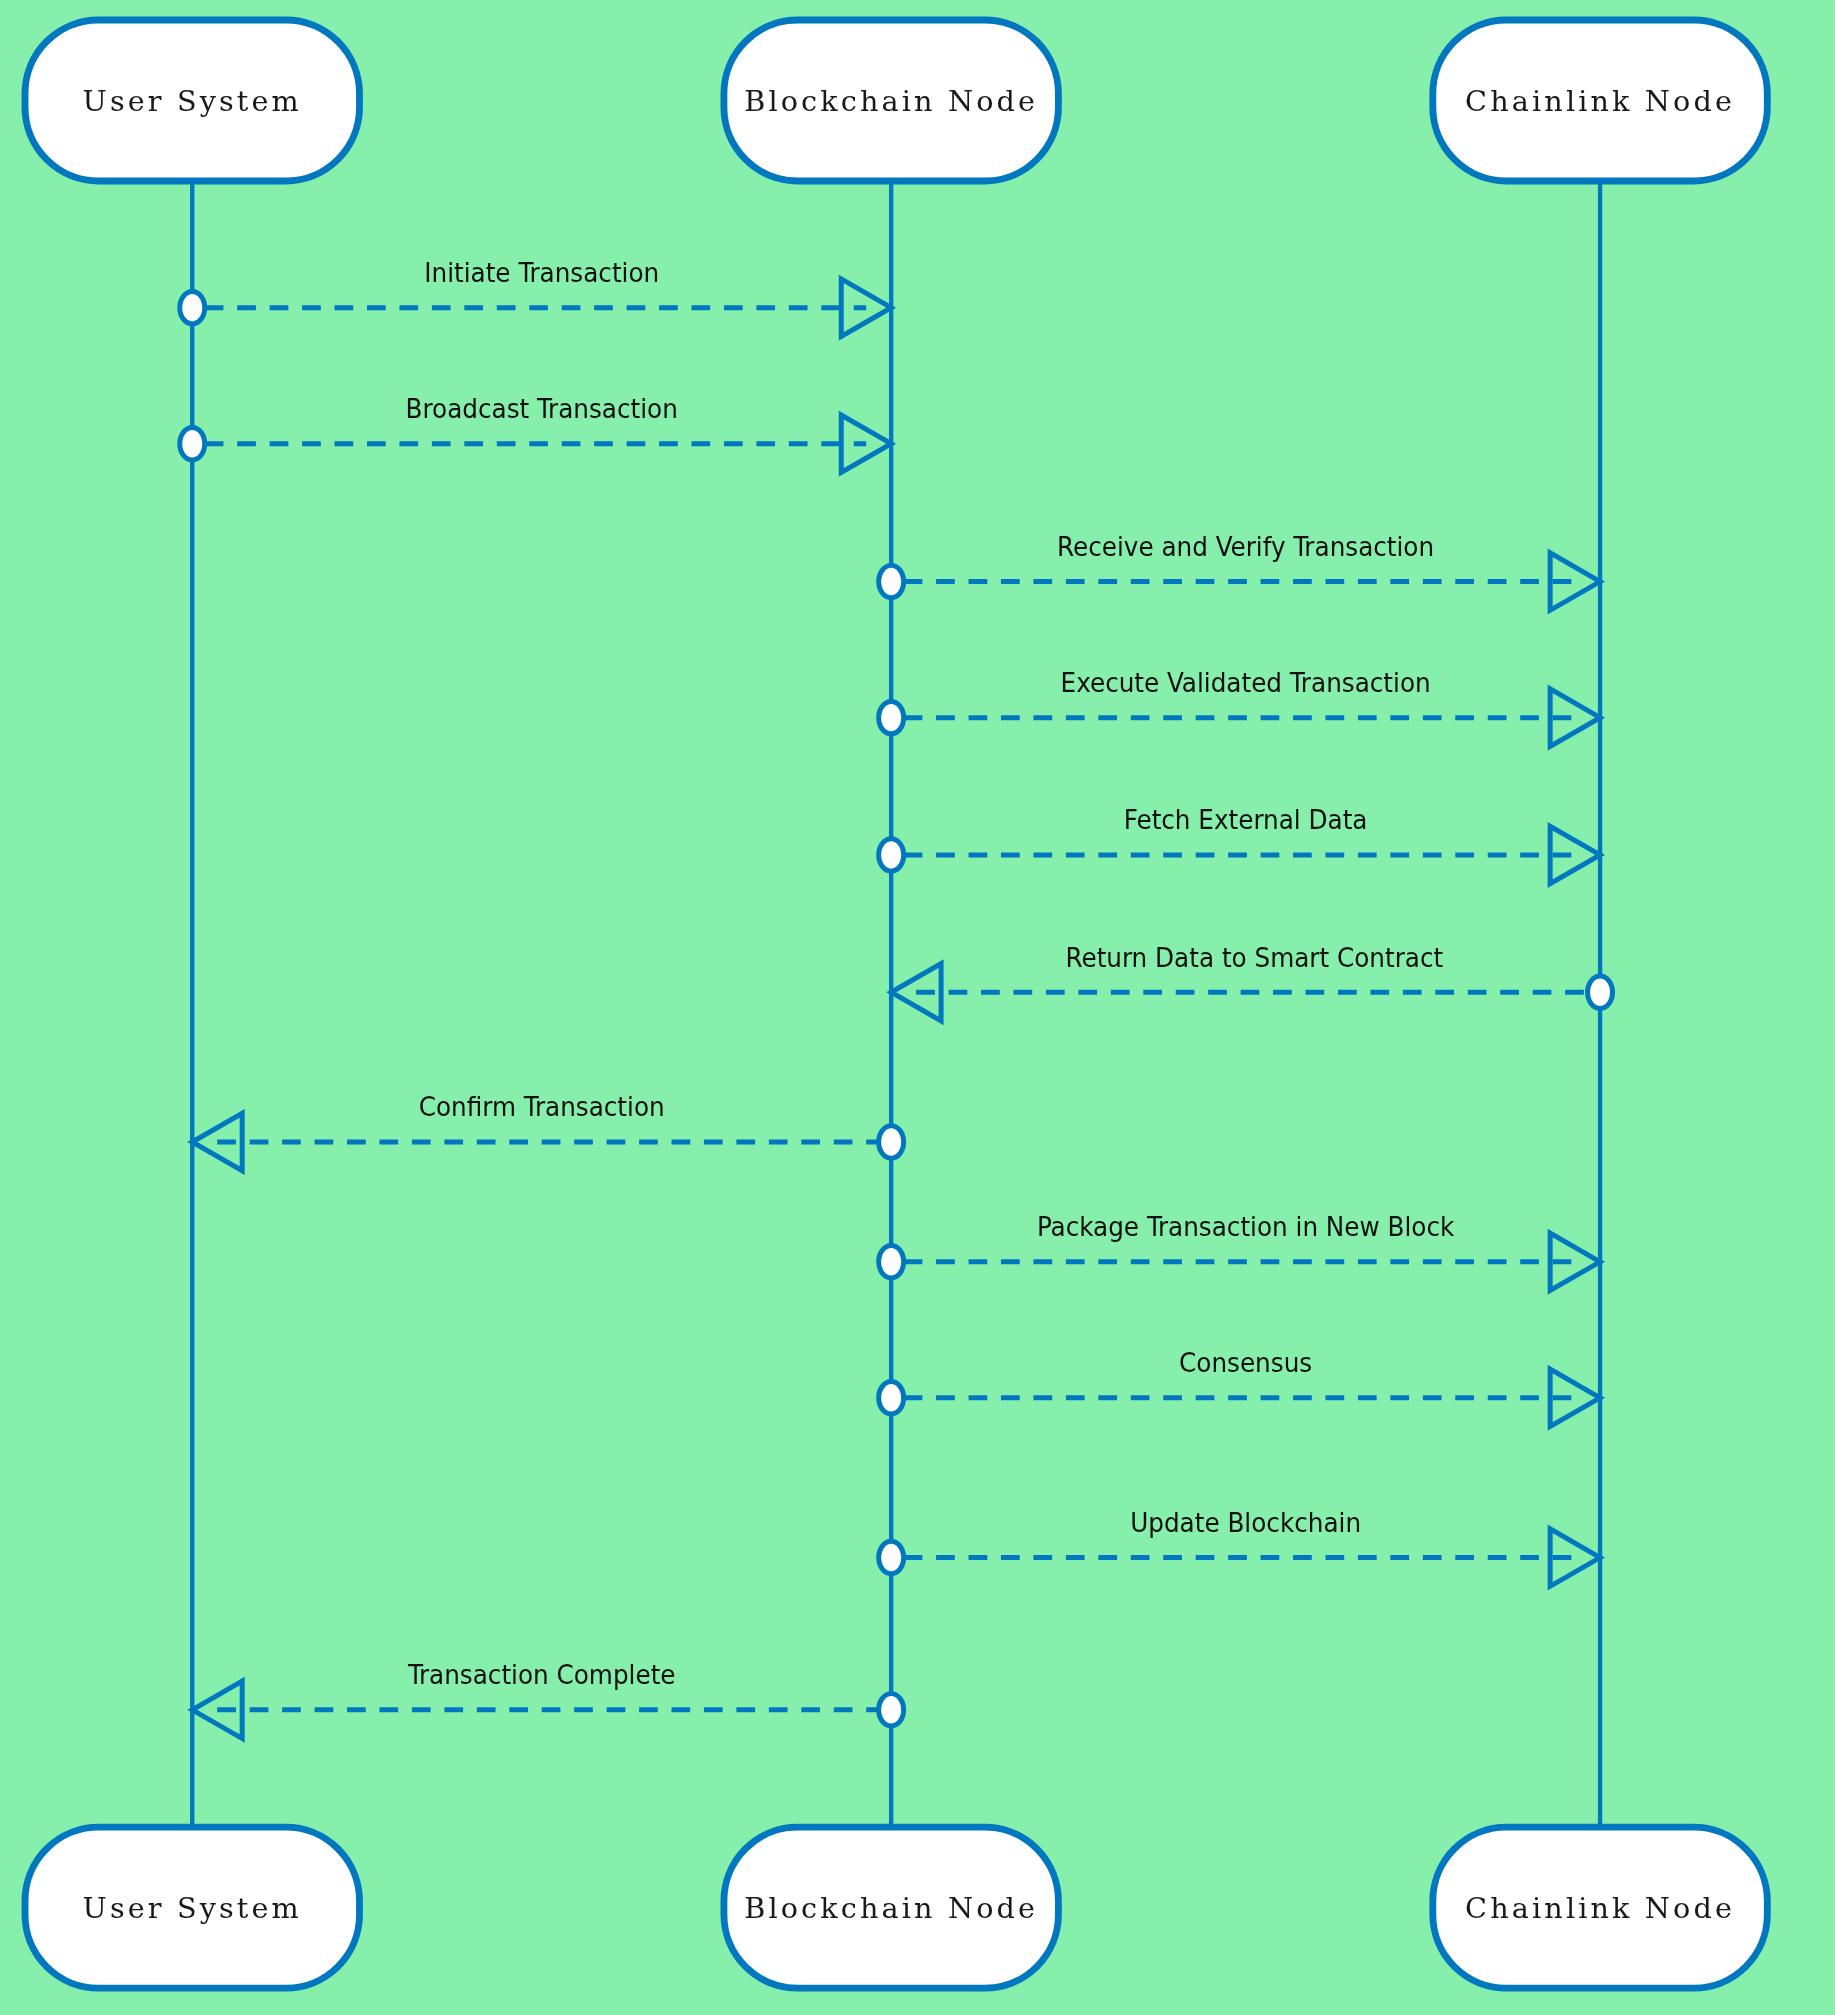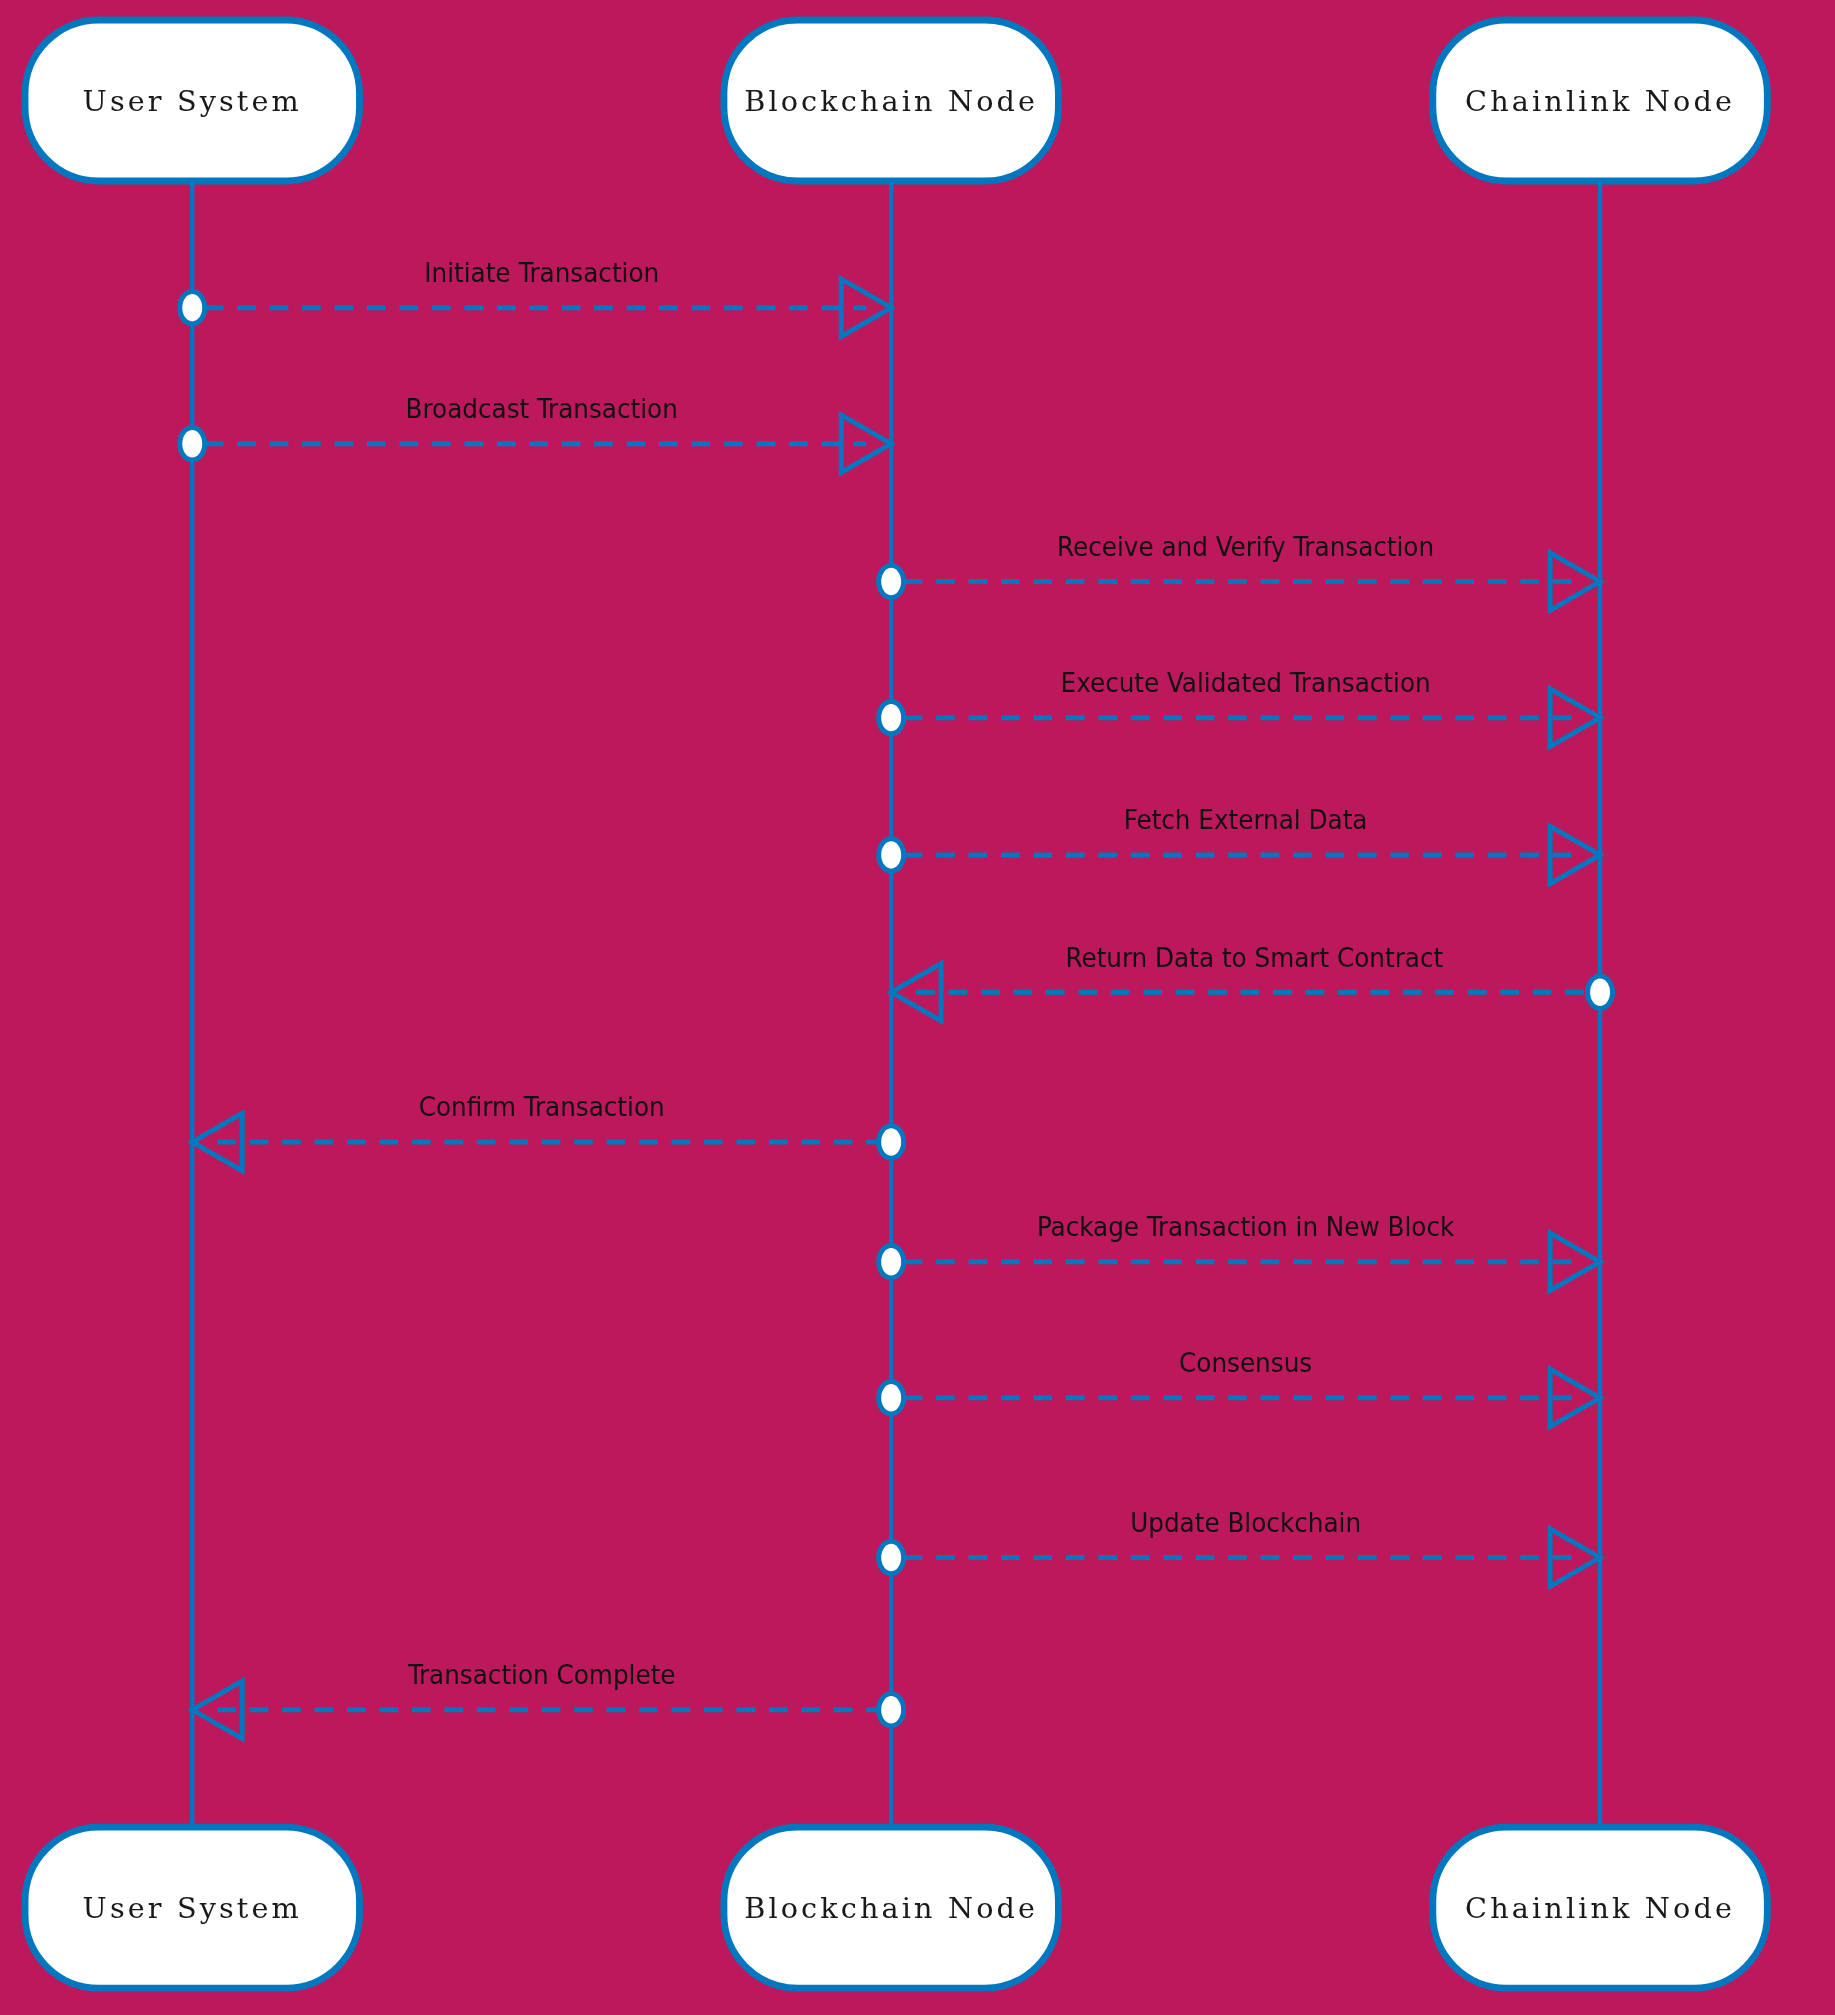--- a/index.html
+++ b/index.html
@@ -5,21 +5,21 @@
 <style>
   html, body {
     margin: 0;
     padding: 0;
     background: #ffffff;
   }
   #canvas {
     position: relative;
     width: 1836px;
     height: 2015px;
-    background: #be185d;
+    background: #86efac;
     overflow: hidden;
   }
   svg#diagram {
     position: absolute;
     left: 0;
     top: 0;
     width: 1836px;
     height: 2015px;
     display: block;
   }

